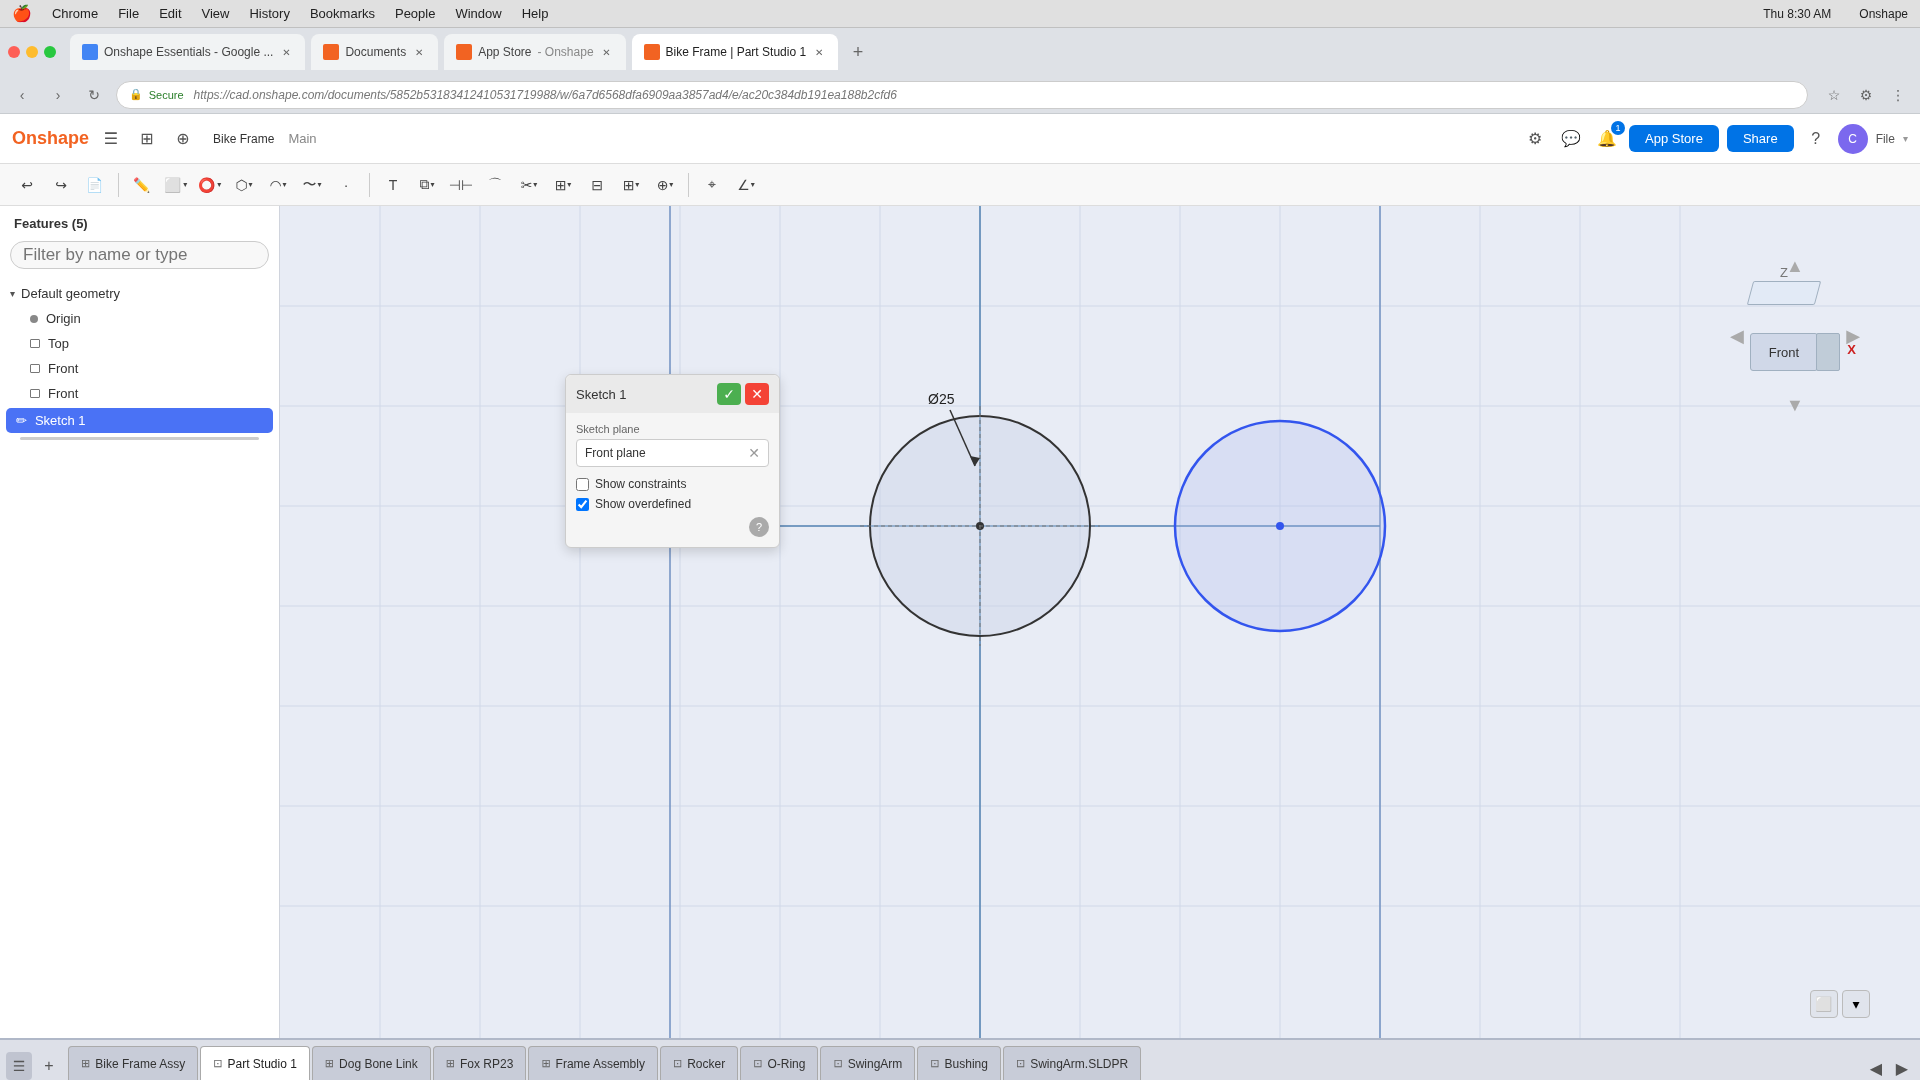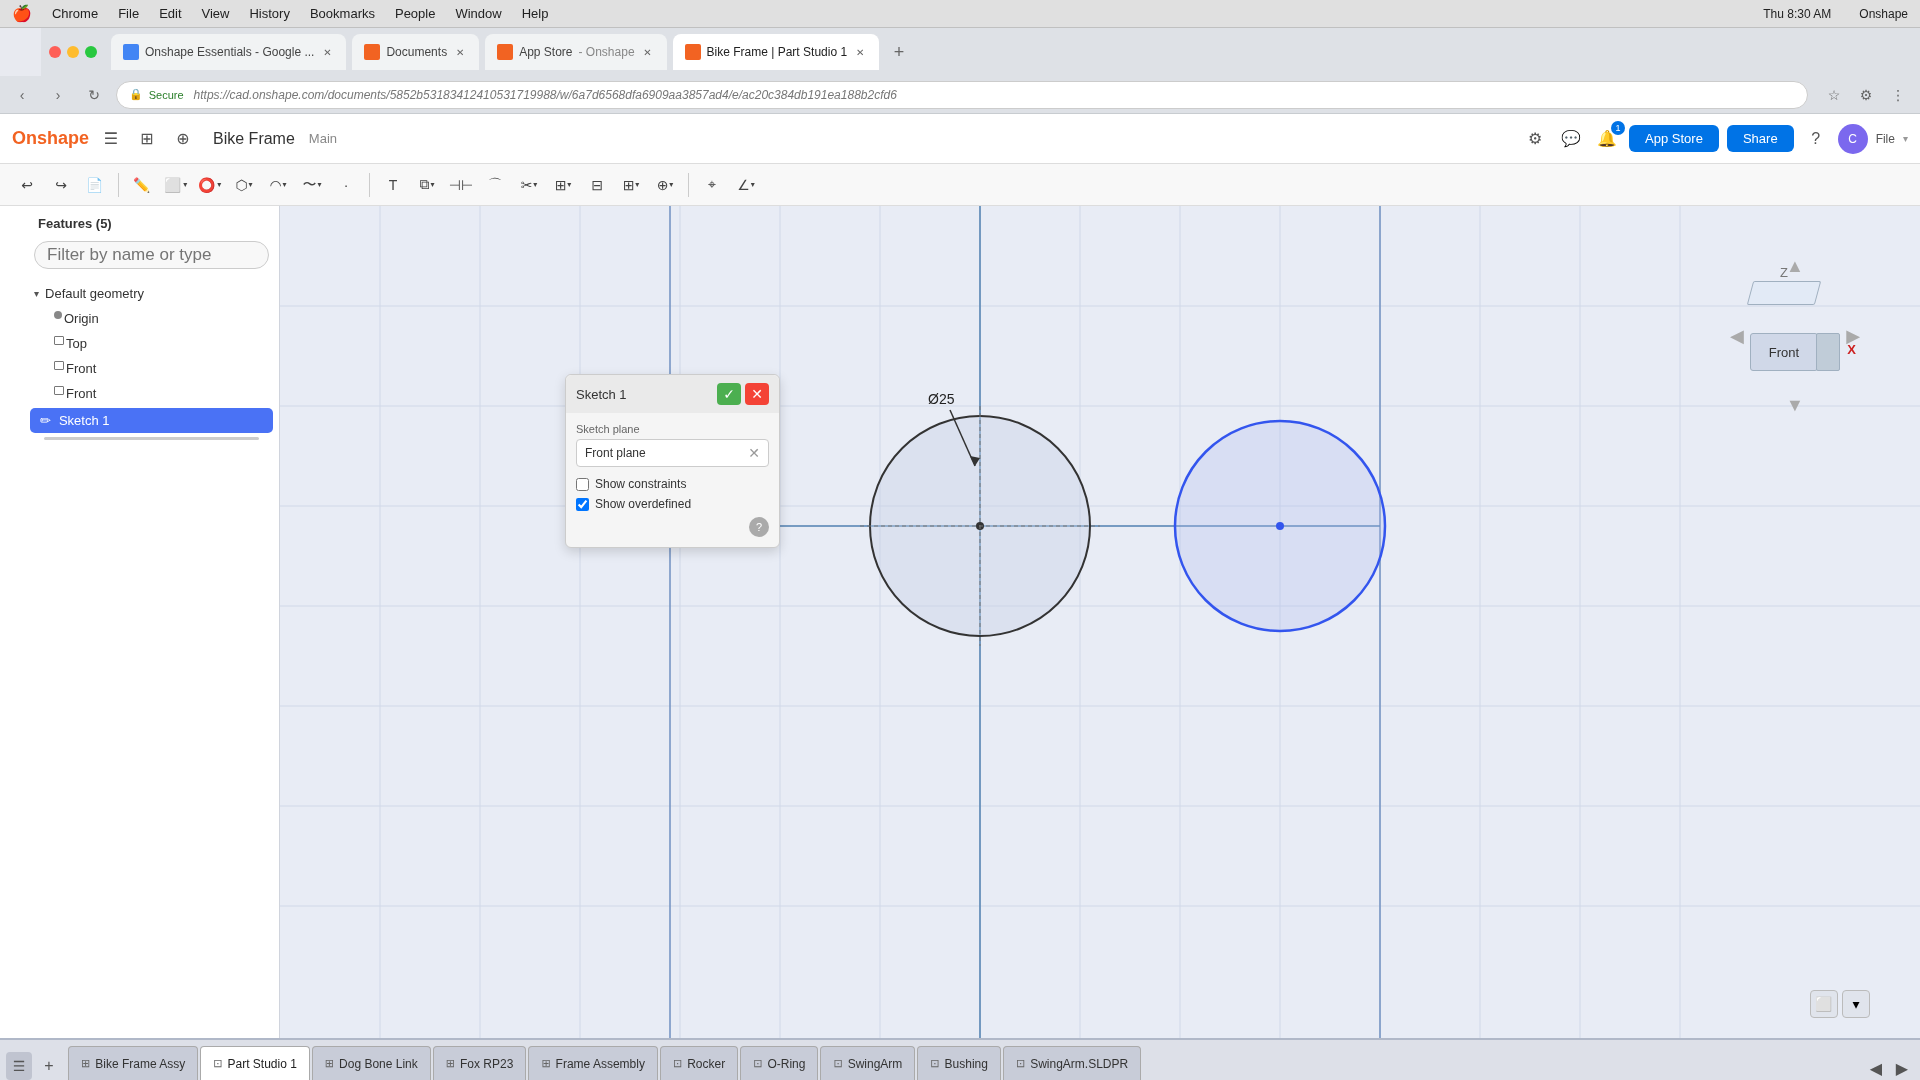--- a/index.html
+++ b/index.html
@@ -4,21 +4,21 @@
   <style>
     * { box-sizing: border-box; margin: 0; padding: 0; }
     body { font-family: -apple-system, BlinkMacSystemFont, 'Segoe UI', sans-serif; background: #e8eaf0; width: 1920px; height: 1080px; overflow: hidden; position: relative; }
 
     
     .mac-bar { background: #e0e0e0; height: 28px; display: flex; align-items: center; padding: 0 12px; font-size: 13px; color: #222; gap: 20px; border-bottom: 1px solid #c0c0c0; }
     .mac-bar .apple { font-size: 16px; }
     .mac-bar .menu-item { cursor: pointer; }
 
     
-    .chrome-bar { background: #dee1e6; height: 48px; display: flex; align-items: center; padding: 0 8px; gap: 6px; margin-left: 41px; }
+    .chrome-bar { background: #dee1e6; height: 48px; display: flex; align-items: center; padding: 0 8px; gap: 6px; }
     .tab { display: flex; align-items: center; height: 36px; padding: 0 12px; border-radius: 8px 8px 0 0; font-size: 12px; gap: 6px; cursor: pointer; background: #f1f3f4; color: #444; }
     .tab.active { background: #fff; color: #222; }
     .tab .favicon { width: 16px; height: 16px; border-radius: 2px; display: inline-block; }
     .tab .close-btn { width: 14px; height: 14px; border-radius: 50%; display: flex; align-items: center; justify-content: center; font-size: 10px; color: #666; cursor: pointer; }
     .traffic-lights { display: flex; gap: 6px; margin-right: 8px; }
     .tl { width: 12px; height: 12px; border-radius: 50%; }
     .tl.red { background: #fe5f57; }
     .tl.yellow { background: #febc2e; }
     .tl.green { background: #28c840; }
 
@@ -26,21 +26,21 @@
     .address-bar { background: #dee1e6; height: 38px; display: flex; align-items: center; padding: 0 8px; border-bottom: 1px solid #c8ccd0; gap: 8px; }
     .nav-btn { width: 28px; height: 28px; display: flex; align-items: center; justify-content: center; cursor: pointer; border-radius: 50%; color: #666; font-size: 14px; }
     .url-bar { flex: 1; height: 28px; background: #fff; border-radius: 14px; display: flex; align-items: center; padding: 0 12px; font-size: 12px; color: #444; gap: 6px; border: 1px solid #ccc; }
     .url-bar .lock { font-size: 11px; color: #2a7f2a; }
     .url-secure { color: #2a7f2a; font-size: 11px; }
 
     
     .onshape-bar { background: #fff; height: 50px; display: flex; align-items: center; padding: 0 12px; border-bottom: 1px solid #ddd; gap: 8px; }
     .onshape-logo { color: #f26322; font-weight: bold; font-size: 18px; }
     .os-menu-btn { width: 28px; height: 28px; display: flex; align-items: center; justify-content: center; cursor: pointer; color: #555; }
-    .doc-title { font-size: 16px; font-weight: 500; color: #333; margin-left: 8px; }
+    .doc-title { font-size: 12px; font-weight: 500; color: #333; margin-left: 8px; }
     .doc-branch { font-size: 13px; color: #888; margin-left: 6px; }
     .spacer { flex: 1; }
     .app-store-btn { background: #0073e6; color: #fff; border: none; border-radius: 6px; padding: 6px 16px; font-size: 13px; cursor: pointer; font-weight: 500; }
     .share-btn { background: #0073e6; color: #fff; border: none; border-radius: 6px; padding: 6px 16px; font-size: 13px; cursor: pointer; font-weight: 500; }
     .header-icon { width: 28px; height: 28px; display: flex; align-items: center; justify-content: center; cursor: pointer; color: #555; font-size: 16px; border-radius: 4px; }
     .notif-badge { position: relative; display: inline-block; }
     .notif-badge .badge { position: absolute; top: -4px; right: -4px; background: #0073e6; color: #fff; border-radius: 50%; width: 14px; height: 14px; font-size: 9px; display: flex; align-items: center; justify-content: center; }
     .user-avatar { width: 30px; height: 30px; border-radius: 50%; background: #7b68ee; display: flex; align-items: center; justify-content: center; color: #fff; font-size: 12px; cursor: pointer; }
 
     
@@ -69,27 +69,27 @@
 
     
     .app-container { display: flex; flex-direction: column; height: 1080px; width: 1920px; }
     .content-area { display: flex; flex: 1; overflow: hidden; }
 
     .bottom-tabs-row { height: 42px; background: #dde0e8; border-top: 2px solid #b0b8c8; display: flex; align-items: flex-end; padding: 0 6px; overflow: hidden; }
     .btab { display: flex; align-items: center; gap: 5px; height: 34px; padding: 0 12px; font-size: 12px; color: #333; cursor: pointer; white-space: nowrap; background: #c8ccd8; border: 1px solid #aaa; border-bottom: none; border-radius: 4px 4px 0 0; margin-right: 2px; }
     .btab.active { background: #fff; color: #222; }
     .btab .btab-icon { font-size: 11px; color: #666; }
 
-    .features-panel-area { width: 280px; background: #ffffff; border-right: 1px solid #d0d4dd; display: flex; flex-direction: column; padding-left: 24px; }
+    .features-panel-area { width: 280px; background: #ffffff; border-right: 1px solid #d0d4dd; display: flex; flex-direction: column; }
     .features-header { padding: 10px 14px 6px; font-size: 13px; font-weight: 600; color: #333; }
     .filter-input-wrapper { padding: 4px 10px 8px; }
     .filter-input { width: 100%; height: 28px; border: 1px solid #ccc; border-radius: 14px; padding: 0 12px; font-size: 17px; color: #666; background: #f8f8f8; outline: none; }
     .feature-group-header { padding: 5px 10px; display: flex; align-items: center; gap: 6px; cursor: pointer; font-size: 13px; color: #333; }
     .feature-group-caret { font-size: 10px; color: #555; }
-    .feature-list-item { padding: 5px 10px 5px 30px; display: flex; align-items: flex-start; gap: 2px; cursor: pointer; font-size: 13px; color: #333; }
+    .feature-list-item { padding: 5px 10px 5px 30px; display: flex; align-items: center; gap: 8px; cursor: pointer; font-size: 13px; color: #333; }
     .fli-dot { width: 8px; height: 8px; border-radius: 50%; background: #888; display: inline-block; }
     .fli-rect { width: 10px; height: 9px; border: 1.5px solid #777; display: inline-block; border-radius: 1px; }
     .fli-sketch { color: #4a72f5; font-size: 13px; }
     .active-sketch-item { background: #4a72f5; color: #fff; border-radius: 5px; margin: 2px 6px; padding: 5px 10px; display: flex; align-items: center; gap: 8px; font-size: 13px; cursor: pointer; }
     .active-sketch-item .fli-sketch { color: #fff; }
     .scrollbar-hint { height: 3px; background: #ccc; border-radius: 2px; margin: 4px 10px; }
     .parts-header { padding: 10px 14px 6px; font-size: 13px; font-weight: 600; color: #333; border-top: 1px solid #e8e8e8; }
 
     
     .canvas-area { flex: 1; position: relative; background: #e8ecf5; overflow: hidden; }

